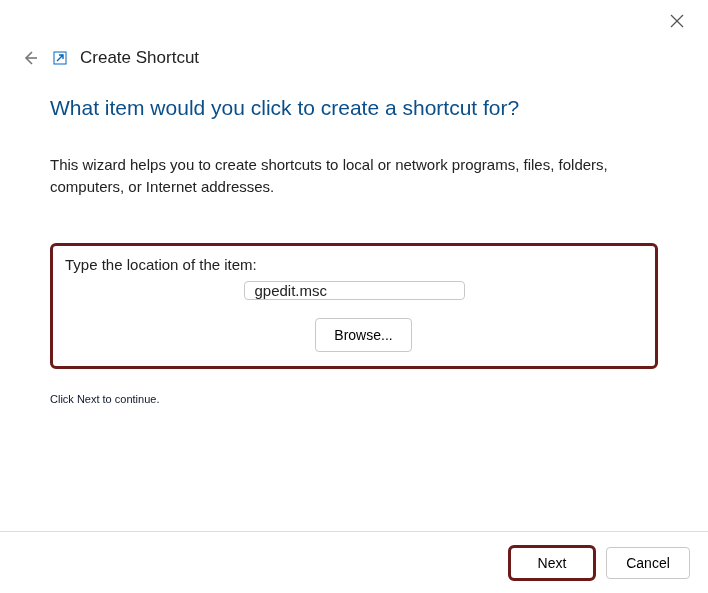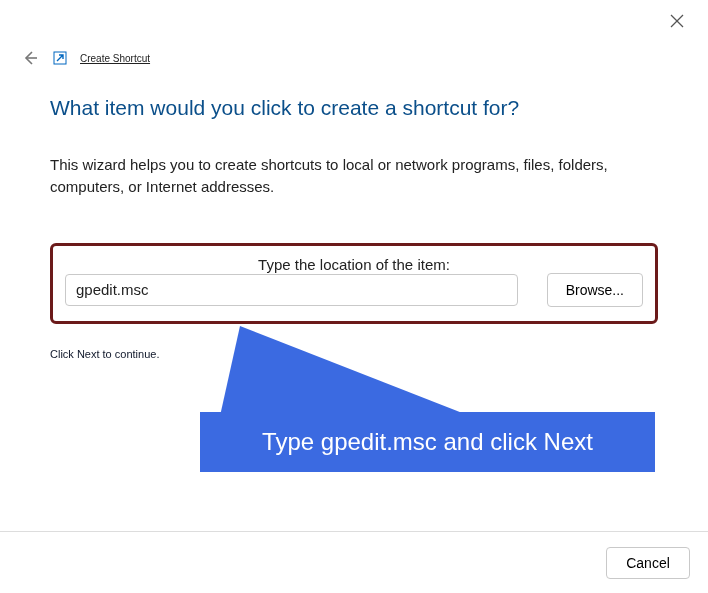--- a/index.html
+++ b/index.html
@@ -49,23 +49,22 @@
   .shortcut-icon {
     width: 16px;
     height: 16px;
     display: flex;
     align-items: center;
     justify-content: center;
     color: #0067c0;
   }
   .shortcut-icon svg { width: 14px; height: 14px; }
   .header-title {
-    font-size: 10px;
-    color: #222;
-    text-decoration: underline;
+    font-size: 17px;
+    color: #222;
   }
   .content {
     padding: 28px 50px 0 50px;
   }
   .heading {
     color: #0b4f8a;
     font-size: 21px;
     font-weight: 400;
     margin: 0 0 34px 0;
   }
@@ -77,27 +76,27 @@
   }
   .highlight-box {
     border: 3px solid #6b1a1a;
     border-radius: 6px;
     padding: 10px 12px 14px 12px;
     margin-bottom: 24px;
   }
   .field-label {
     font-size: 15px;
     color: #222;
-    margin-bottom: 0;
-    text-align: center;
+    margin-bottom: 8px;
   }
   .input-row {
     display: flex;
-    gap: 10px;
-    align-items: center;
+    gap: 18px;
+    align-items: center;
+    flex-direction: column;
   }
   .location-input {
     flex: 1;
     height: 32px;
     border: 1px solid #c9c9c9;
     border-radius: 4px;
     padding: 0 10px;
     font-size: 15px;
     font-family: inherit;
     background: #fff;
@@ -212,24 +211,19 @@
       <div class="field-label">Type the location of the item:</div>
       <div class="input-row">
         <input class="location-input" type="text" value="gpedit.msc" style="">
         <button class="browse-btn">Browse...</button>
       </div>
     </div>
 
     <div class="continue-text">Click Next to continue.</div>
   </div>
 
-  <div class="callout-wrap">
-    <svg class="callout-arrow" viewBox="0 0 250 95" preserveAspectRatio="none">
-      <polygon points="20,0 250,90 0,90" fill="#3b6ae1"></polygon>
-    </svg>
-    <div class="callout-box">Type gpedit.msc and click Next</div>
-  </div>
 
   <div class="footer">
+    <button class="footer-btn highlighted">Next</button>
     <button class="footer-btn">Cancel</button>
   </div>
 
 </div>
 
 </body></html>

